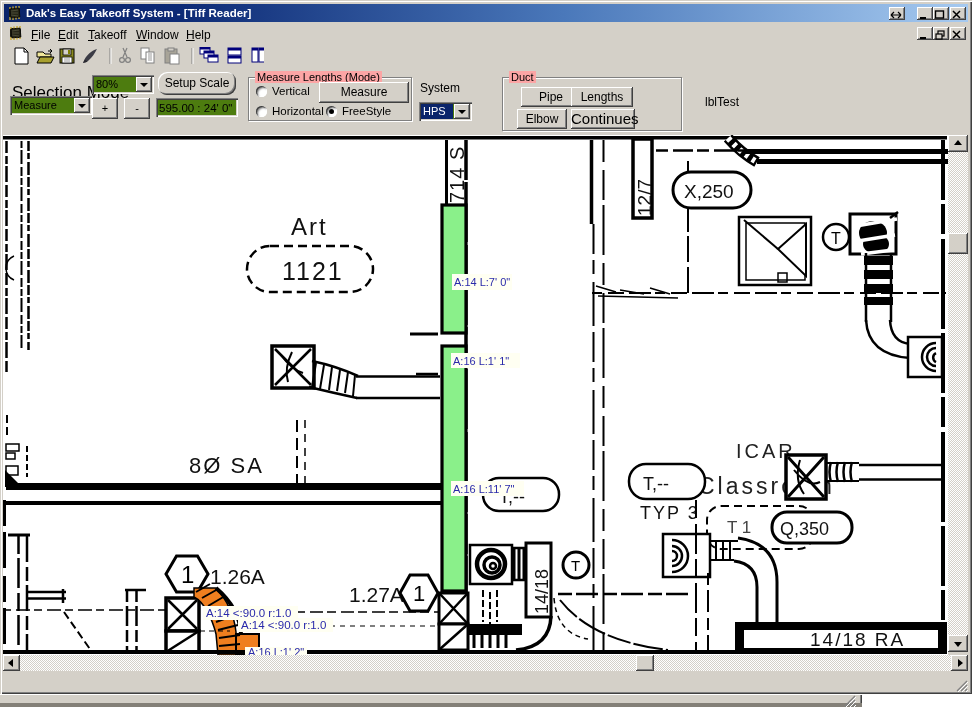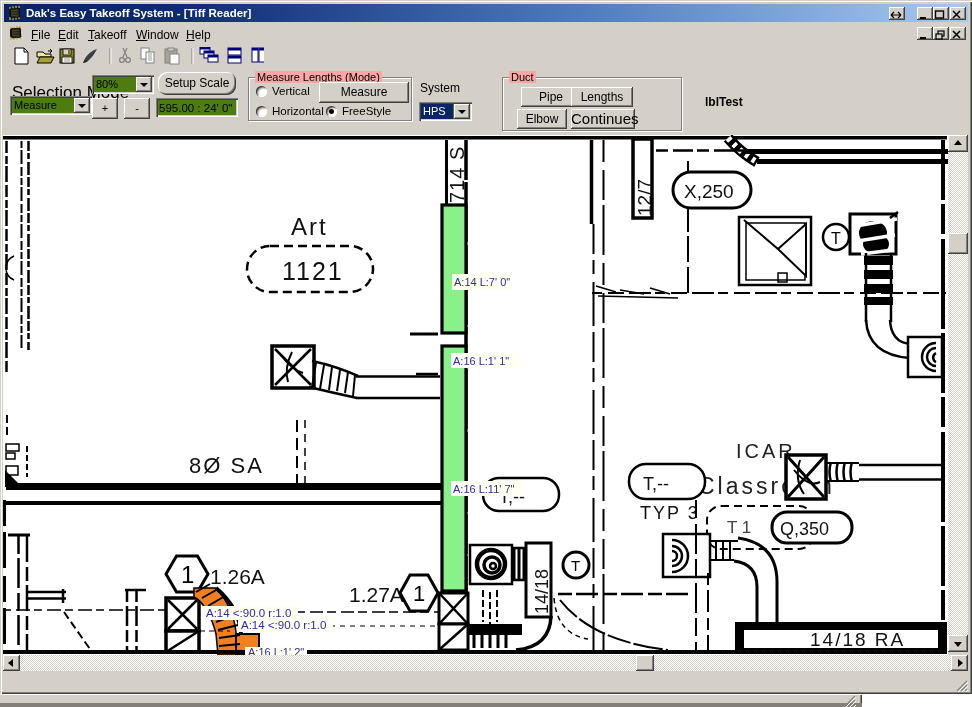--- a/index.html
+++ b/index.html
@@ -214,21 +214,21 @@
           <div class="arrowdown"></div>
         </div>
     </div>
     <div class="group" style="left:498px;top:8px;width:180px;height:54px;">
       <span class="grouplab">Duct</span>
       <div class="btn" style="left:18px;top:9px;width:60px;height:20px;line-height:20px;font-size:12px;">Pipe</div>
       <div class="btn" style="left:68px;top:9px;width:62px;height:20px;line-height:20px;font-size:12px;">Lengths</div>
       <div class="btn" style="left:14px;top:31px;width:50px;height:20px;line-height:20px;font-size:12px;">Elbow</div>
       <div class="btn" style="left:68px;top:31px;width:64px;height:20px;line-height:20px;font-size:15px;">Continues</div>
     </div>
-    <span class="lbl" style="left:701px;top:26px;font-size:12px;font-weight:bold;">lblTest</span>
+    <span class="lbl" style="left:701px;top:26px;font-size:12px;">lblTest</span>
   </div>
   <div id="canvas">
     <svg width="945" height="520" viewBox="3 135 945 520" id="bp">
 
 <g fill="none" stroke="#000">
 
 <rect x="3" y="136" width="944" height="3.5" fill="#000" stroke="none"></rect>
 
 <path d="M6.5 141 V372" stroke-width="2.5" stroke-dasharray="12 3 8 2 16 3"></path>
 <path d="M21.5 141 V348" stroke-width="2" stroke-dasharray="7 2 14 3 9 2"></path>

